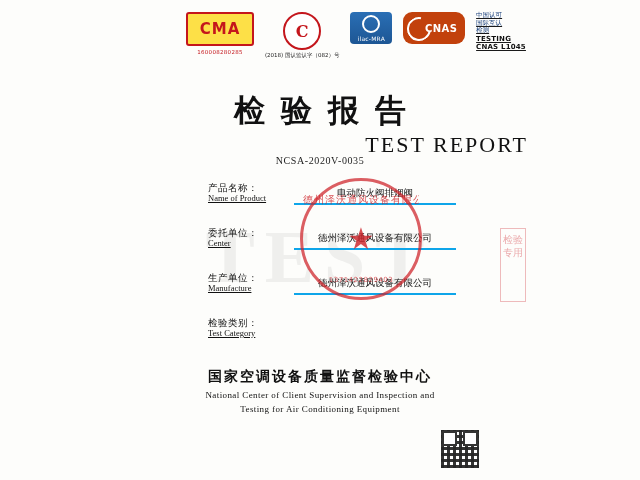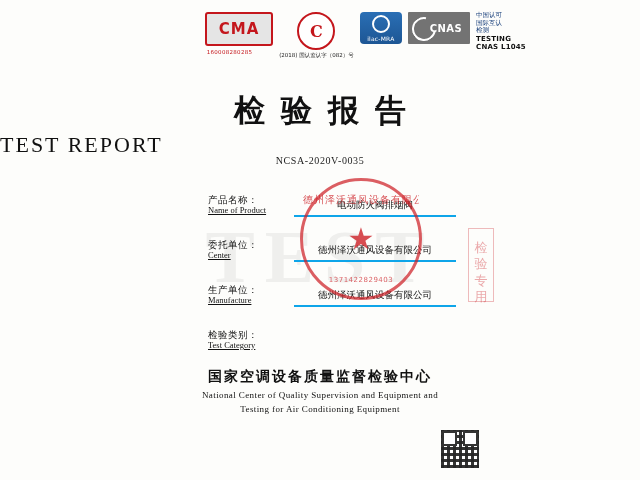--- a/index.html
+++ b/index.html
@@ -46,22 +46,21 @@
     border: 2px solid #c4161c;
     border-radius: 3px;
     display: flex;
     align-items: center;
     justify-content: center;
     color: #c4161c;
     font-family: "DejaVu Sans", sans-serif;
     font-weight: bold;
     font-size: 15px;
     letter-spacing: 1px;
-    background: #e5e5e5;
-    margin-left: 19px;
+    background: #fde047;
   }
   .cma-sub {
     margin-top: 3px;
     font-size: 5.5px;
     color: #c4161c;
     font-family: "DejaVu Sans", sans-serif;
     letter-spacing: 0.3px;
   }
 
   
@@ -108,22 +107,22 @@
   .ilac-text {
     font-size: 6px;
     font-family: "DejaVu Sans", sans-serif;
     letter-spacing: 0.2px;
   }
 
   
   .cnas-box {
     width: 62px;
     height: 32px;
-    border-radius: 1px;
-    background: #737373;
+    border-radius: 9px;
+    background: #c2410c;
     color: #fff;
     display: flex;
     align-items: center;
     justify-content: center;
     position: relative;
     overflow: hidden;
   }
   .cnas-swoosh {
     position: absolute;
     left: 4px;
@@ -141,20 +140,21 @@
     font-weight: bold;
     letter-spacing: 0.5px;
     margin-left: 14px;
   }
 
   
   .cnas-words {
     text-align: left;
     color: #1a1a1a;
     line-height: 1.18;
+    text-decoration: underline;
   }
   .cnas-words .cn {
     font-family: "DejaVu Sans", sans-serif;
     font-size: 6.5px;
     color: #173e7a;
     white-space: nowrap;
   }
   .cnas-words .en {
     font-family: "DejaVu Sans", sans-serif;
     font-size: 7px;
@@ -176,21 +176,21 @@
     font-weight: bold;
     letter-spacing: 16px;
     text-indent: 16px;
     color: #111;
   }
   .title-en {
     position: absolute;
     top: 132px;
     left: 0;
     width: 528px;
-    text-align: left;
+    text-align: right;
     font-family: "Liberation Serif", serif;
     font-size: 22px;
     letter-spacing: 2px;
     color: #111;
   }
   .report-no {
     position: absolute;
     top: 155px;
     left: 0;
     width: 640px;
@@ -200,21 +200,20 @@
     letter-spacing: 0.6px;
     color: #222;
   }
 
   
   .fields {
     position: absolute;
     top: 183px;
     left: 208px;
     width: 248px;
-    margin-top: 12px;
   }
   .field-row {
     position: relative;
     height: 45px;
   }
   .field-label {
     position: absolute;
     left: 0;
     top: 0;
     width: 86px;
@@ -347,30 +346,30 @@
     letter-spacing: 0.5px;
     color: rgba(205,32,39,0.70);
     white-space: nowrap;
     overflow: hidden;
   }
 
   
   .side-seal {
     position: absolute;
     top: 228px;
-    left: 468px;
+    left: 500px;
     width: 26px;
     height: 74px;
     border: 1.5px solid rgba(205,32,39,0.30);
     color: rgba(205,32,39,0.38);
     font-family: "DejaVu Sans", sans-serif;
-    font-size: 13px;
+    font-size: 10px;
     line-height: 1.25;
     text-align: center;
-    padding-top: 11px;
+    padding-top: 5px;
     box-sizing: border-box;
     pointer-events: none;
   }
 
   
   .qr {
     position: absolute;
     top: 430px;
     left: 441px;
     width: 38px;
@@ -480,18 +479,18 @@
 
   <div class="seal">
     <div class="seal-top-text">德州泽沃通风设备有限公司</div>
     <div class="seal-star">★</div>
     <div class="seal-bottom-text">1371422829403</div>
   </div>
 
   <div class="side-seal">检验专用</div>
 
   <div class="org-cn">国家空调设备质量监督检验中心</div>
-  <div class="org-en1">National Center of Quality Supervision and Equipment and</div>
+  <div class="org-en1">National Center of Client Supervision and Inspection and</div>
   <div class="org-en2">Testing for Air Conditioning Equipment</div>
 
   <div class="qr"></div>
 
 </div>
 
 </body></html>

